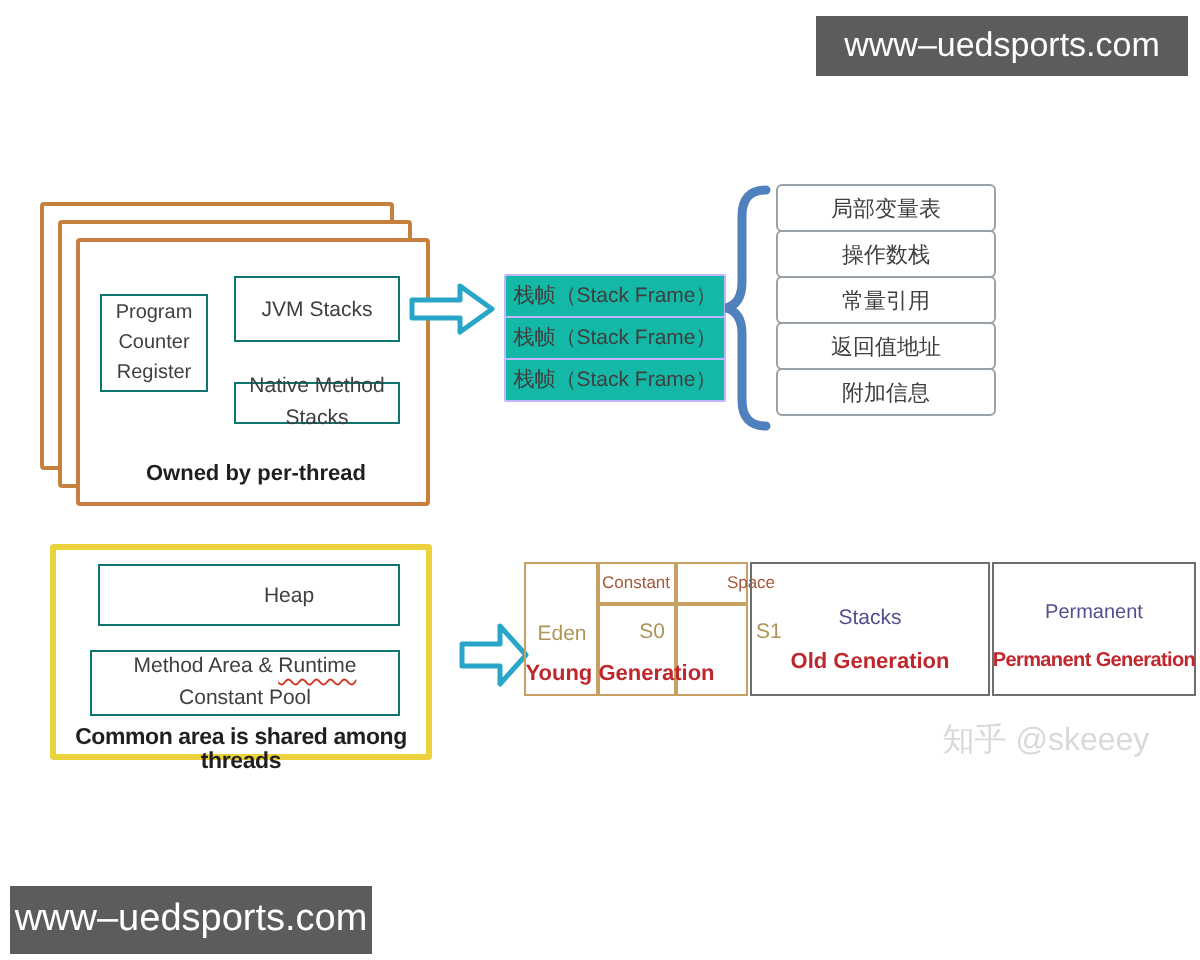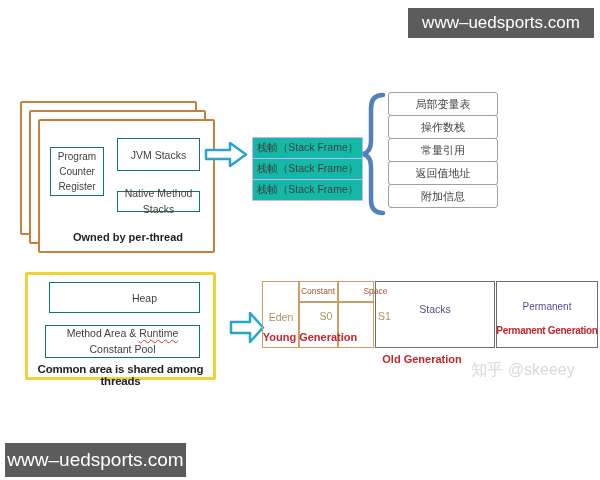--- a/index.html
+++ b/index.html
@@ -57,21 +57,21 @@
   .tan-big { font-size:10.5px; color:#ae9557; text-align:center; }
   .survive { left:37px; top:5px; width:38px; }
   .space   { left:76px; top:5px; width:35px;margin-left:20px; }
   .s0 { left:37px; top:29px; width:54px; }
   .s1 { left:76px; top:29px; width:35px;padding-left:40px; }
   .eden { left:2px; top:30px; width:34px; }
   .genlabel { font-weight:bold; font-size:11px; color:#c0272d; text-align:center; white-space:nowrap; }
   .ylabel { left:0; top:50px; width:96px; }
   .ogen { left:113px; top:0; width:120px; height:67px; border:1.5px solid #6e6e6e; }
   .tenured { left:113px; top:22px; width:120px; font-size:10.5px; color:#50508e; text-align:center; }
-  .olabel { left:100px; top:44px; width:120px;margin-top:28px; }
+  .olabel { left:113px; top:44px; width:120px; }
   .pgen { left:234px; top:0; width:102px; height:67px; border:1.5px solid #6e6e6e; }
   .permanent { left:234px; top:20px; width:102px; font-size:10px; color:#50508e; text-align:center; }
   .plabel { left:234px; top:44px; width:102px; font-size:10px; letter-spacing:-0.3px; }
 </style>
 </head>
 <body>
 
 <div id="canvas">
 
   <div class="abs wm wm-top">www–uedsports.com</div>

